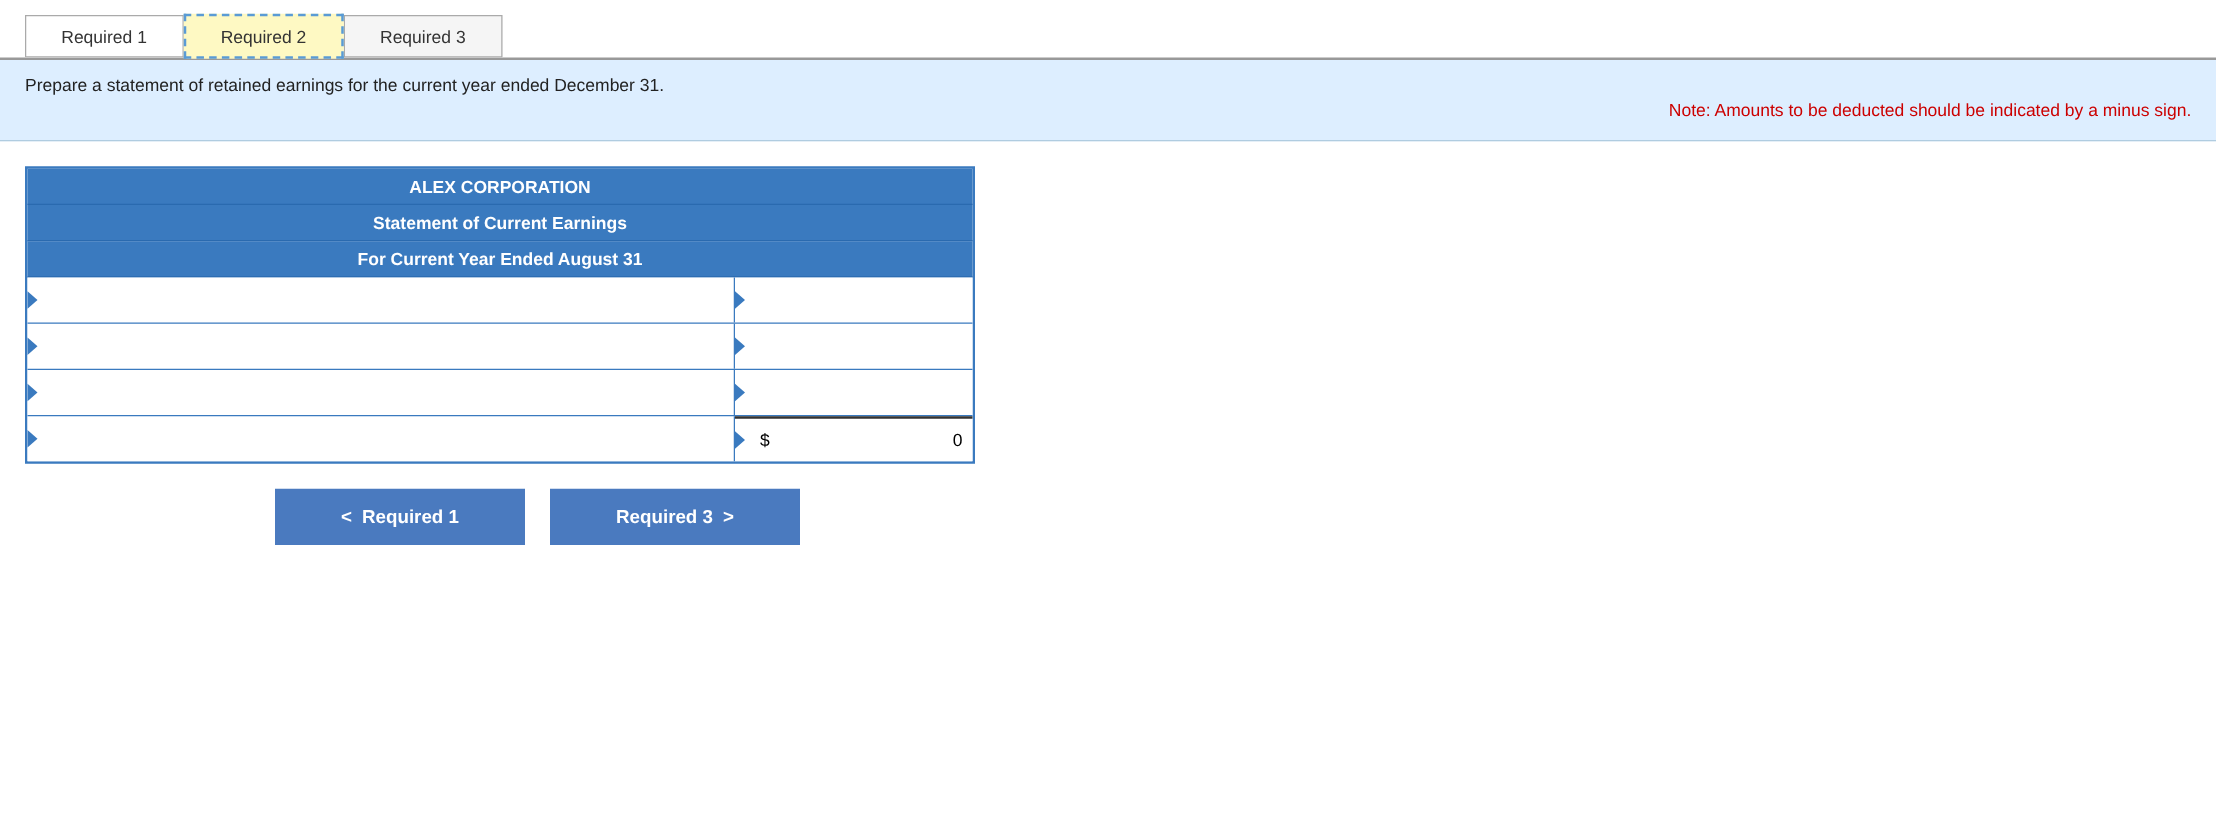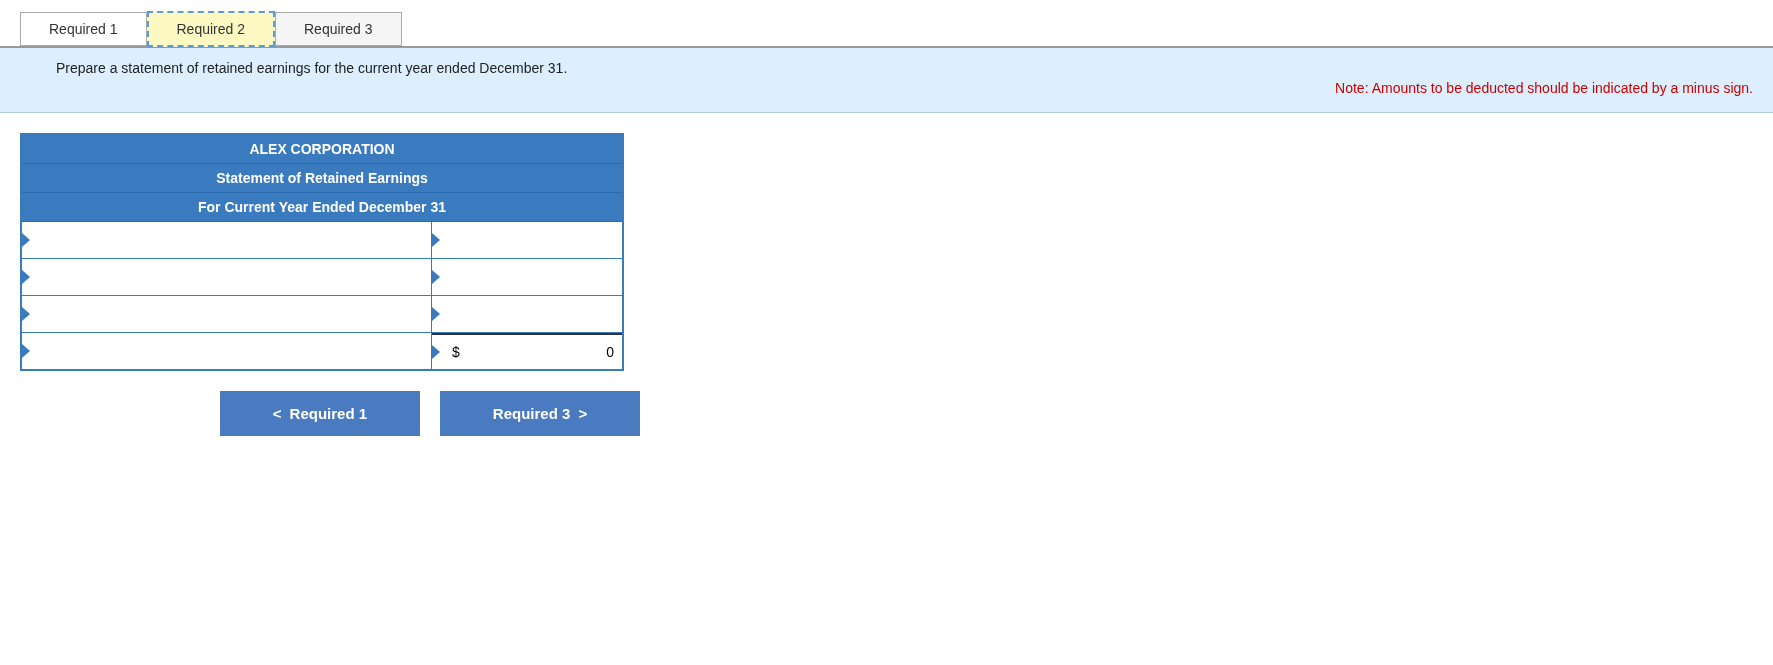--- a/index.html
+++ b/index.html
@@ -44,36 +44,35 @@
     
     .instructions {
       background: #ddeeff;
       padding: 12px 20px;
       border-bottom: 1px solid #b0cce0;
     }
     .instructions p {
       font-size: 14px;
       color: #222;
       margin-bottom: 4px;
-      margin-left: 36px;
     }
     .instructions .note {
       color: #cc0000;
       font-size: 14px;
       text-align: right;
     }
 
     
     .main-content {
       padding: 20px 20px;
     }
 
     
     .financial-table-wrapper {
-      width: 604px;
+      width: 760px;
       border: 2px solid #3a7abf;
     }
 
     .table-header-row {
       background: #3a7abf;
       color: #fff;
       font-weight: bold;
       font-size: 14px;
       text-align: center;
       padding: 6px 10px;
@@ -217,22 +216,22 @@
 <div class="instructions">
   <p>Prepare a statement of retained earnings for the current year ended December 31.</p>
   <p class="note">Note: Amounts to be deducted should be indicated by a minus sign.</p>
 </div>
 
 <div class="main-content">
 
   <div class="financial-table-wrapper">
 
     <div class="table-header-row">ALEX CORPORATION</div>
-    <div class="table-header-row">Statement of Retained Earnings</div>
-    <div class="table-header-row">For Current Year Ended December 31</div>
+    <div class="table-header-row">Statement of Current Earnings</div>
+    <div class="table-header-row">For Current Year Ended August 31</div>
 
     <div class="table-body">
 
       <div class="table-row">
         <div class="cell-label">
           <input type="text" value="" style="">
         </div>
         <div class="cell-value">
           <input type="text" value="" style="">
         </div>

